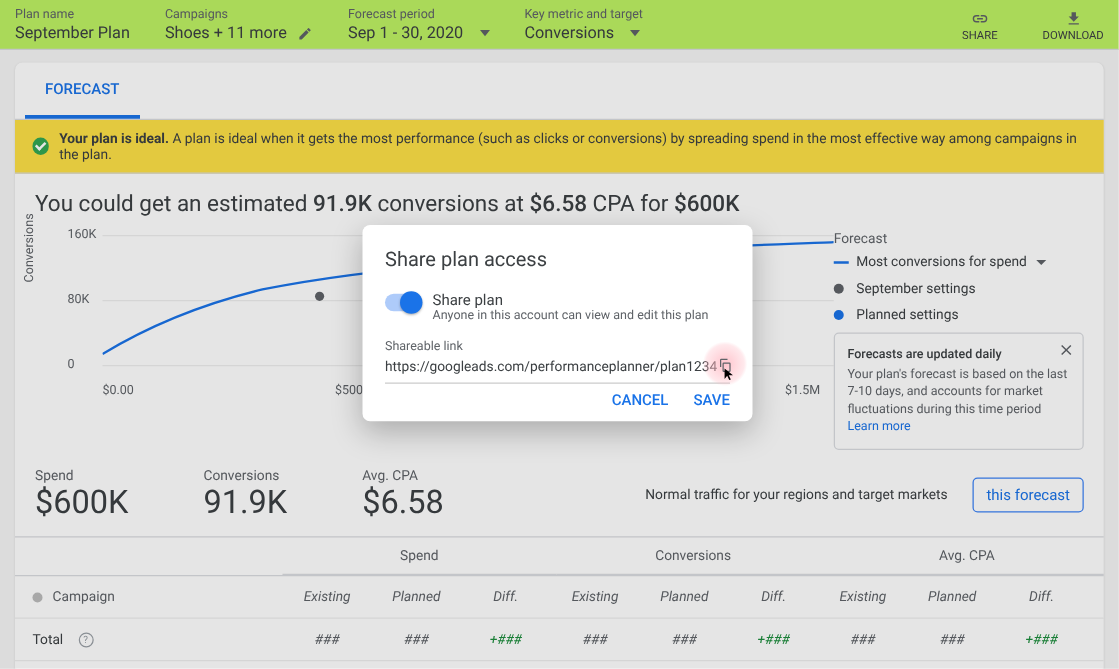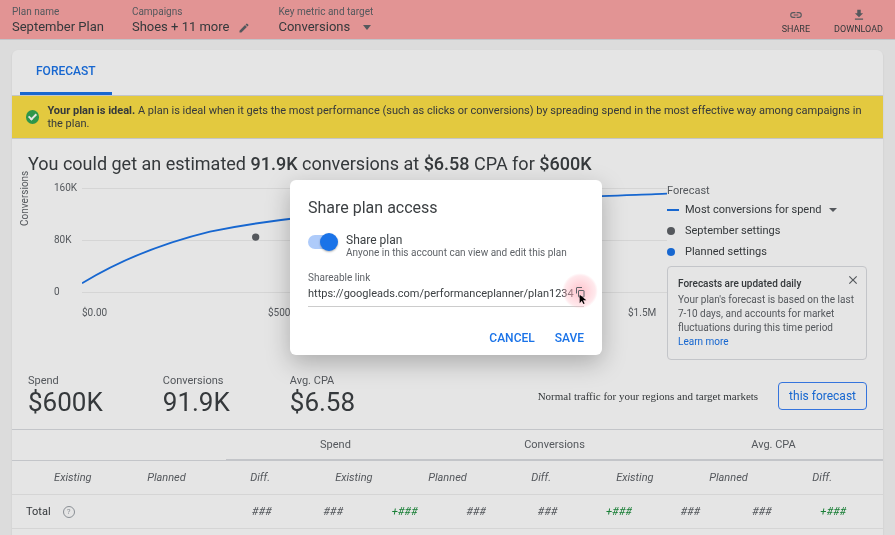--- a/index.html
+++ b/index.html
@@ -1,26 +1,26 @@
 <!DOCTYPE html>
 <html><head>
 <meta charset="utf-8">
 <style>
 * { margin: 0; padding: 0; box-sizing: border-box; font-family: Roboto, Arial, sans-serif; }
 body { width: 895px; height: 535px; background: #f5f5f5; position: relative; overflow: hidden; font-size: 12px; color: #3c4043; }
 .overlay { position: absolute; inset: 0; background: rgba(0,0,0,0.1); z-index: 5; }
 
 
-.topbar { display: flex; align-items: flex-start; padding: 6px 12px 17px; background: #fca5a5; border-bottom: 1px solid #dadce0; height: 40px; }
+.topbar { display: flex; align-items: flex-start; padding: 6px 12px 17px; background: #bef264; border-bottom: 1px solid #dadce0; height: 40px; }
 .topcell { margin-right: 28px; }
 .topcell .lbl { font-size: 10px; color: #5f6368; display: block; }
 .topcell .val { font-size: 13px; color: #3c4043; margin-top: 2px; display: inline-block; }
 .topcell .pencil { display:inline-block; margin-left:6px; width:12px; height:12px; vertical-align:middle; }
 .topcell .caret { display:inline-block; margin-left:10px; width:0; height:0; border-left:4px solid transparent; border-right:4px solid transparent; border-top:5px solid #5f6368; vertical-align:middle; }
-.topactions { margin-left:auto; display:flex; gap:24px; padding-top:2px; }
+.topactions { margin-left:auto; display:flex; gap:36px; padding-top:2px; }
 .topactions .act { text-align:center; color:#3c4043; font-size:9px; }
 .topactions svg { display:block; margin:0 auto 2px; }
 
 
 .card { margin: 10px 12px; background:#fff; border-radius:6px; box-shadow:0 1px 2px rgba(0,0,0,0.1); }
 .tabs { display:flex; border-bottom:1px solid #dadce0; padding:0 8px; }
 .tab { padding:14px 16px; font-size:12px; color:#5f6368; font-weight:500; }
 .tab.active { color:#1a73e8; border-bottom:3px solid #1a73e8; }
 
 .banner { display:flex; align-items:center; padding:8px 14px; background:#fde047; border-bottom:1px solid #dadce0; font-size:11px; color:#3c4043; }
@@ -46,21 +46,21 @@
 .legend .caret2 { margin-left:8px; width:0; height:0; border-left:4px solid transparent; border-right:4px solid transparent; border-top:4px solid #5f6368; }
 .legend .note { border:1px solid #dadce0; border-radius:4px; padding:10px; position:relative; margin-top:6px; font-size:10px; color:#5f6368; line-height:1.4; }
 .legend .note .title { color:#3c4043; font-weight:500; display:block; margin-bottom:2px; }
 .legend .note .x { position:absolute; right:6px; top:6px; width:14px; height:14px; color:#5f6368; }
 .legend .note a { color:#1a73e8; text-decoration:none; }
 
 .metrics { display:flex; padding:6px 16px 12px; align-items:flex-end; }
 .metric { margin-right:60px; }
 .metric .ml { font-size:11px; color:#5f6368; }
 .metric .mv { font-size:26px; color:#3c4043; }
-.under { font-size:11px; color:#3c4043; margin-left:auto; margin-right:20px; align-self:center;font-family:Liberation Serif, serif; }
+.under { font-size:11px; color:#3c4043; margin-left:auto; margin-right:20px; align-self:center; }
 .editbtn { color:#1a73e8; border:1px solid #3b82f6; background:#fff; padding:6px 10px; border-radius:4px; font-size:12px; align-self:center; }
 
 
 .thdr { display:flex; border-top:1px solid #dadce0; border-bottom:1px solid #dadce0; font-size:11px; color:#5f6368; }
 .thdr .colg { flex:1; text-align:center; padding:8px 0; border-bottom:1px solid #dadce0; }
 .tbl { font-size:11px; }
 .trh, .tr { display:flex; align-items:center; border-bottom:1px solid #eee; padding:10px 14px; }
 .trh { color:#5f6368; }
 .c-camp { width:200px; display:flex; align-items:center; gap:8px; }
 .c-val { flex:1; text-align:center; font-style:italic; color:#5f6368; }
@@ -76,39 +76,44 @@
 .switch:after { content:""; position:absolute; right:-2px; top:-2px; width:18px; height:18px; background:#1a73e8; border-radius:50%; box-shadow:0 1px 2px rgba(0,0,0,.3); }
 .modal .sw-txt .t { font-size:12px; }
 .modal .sw-txt .s { font-size:10px; color:#5f6368; }
 .modal .linklbl { font-size:10px; color:#5f6368; margin-bottom:2px; }
 .modal .linkbox { display:flex; align-items:center; border-bottom:1px solid #ccc; padding-bottom:4px; }
 .modal .linkbox .url { font-size:11px; flex:1; }
 .copybtn { position:relative; }
 .copybtn .halo { position:absolute; width:36px; height:36px; border-radius:50%; background:radial-gradient(circle, rgba(255,182,193,0.8) 0%, rgba(255,182,193,0.3) 60%, transparent 70%); left:-12px; top:-12px; }
 .copybtn .copy-icon { position:relative; width:12px; height:14px; }
 .copybtn .cursor { position:absolute; left:4px; top:8px; }
-.modal .actions { display:flex; justify-content:flex-end; gap:20px; margin-top:24px; }
+.modal .actions { display:flex; justify-content:flex-end; gap:20px; margin-top:6px; }
 .modal .actions button { background:none; border:none; color:#1a73e8; font-size:12px; font-weight:500; cursor:pointer; }
 </style>
 </head>
 <body>
 
 <div class="topbar">
   <div class="topcell">
     <span class="lbl">Plan name</span>
     <span class="val">September Plan</span>
   </div>
   <div class="topcell">
     <span class="lbl">Campaigns</span>
     <span class="val">Shoes + 11 more</span>
     <span class="pencil">
       <svg viewBox="0 0 24 24" fill="#5f6368">
           <path d="M3 17.25V21h3.75L17.81 9.94l-3.75-3.75L3 17.25zM20.71 7.04a1 1 0 0 0 0-1.41l-2.34-2.34a1 1 0 0 0-1.41 0l-1.83 1.83 3.75 3.75 1.83-1.83z"></path>
         </svg>
     </span>
+  </div>
+  <div class="topcell">
+    <span class="lbl">Forecast period</span>
+    <span class="val">Sep 1 - 30, 2020</span>
+    <span class="caret"></span>
   </div>
   <div class="topcell">
     <span class="lbl">Key metric and target</span>
     <span class="val">Conversions</span>
     <span class="caret"></span>
   </div>
   <div class="topactions">
     <div class="act">
       <svg width="16" height="14" viewBox="0 0 24 24" fill="#5f6368">
           <path d="M3.9 12A3.1 3.1 0 0 1 7 8.9h4V7H7a5 5 0 0 0 0 10h4v-1.9H7A3.1 3.1 0 0 1 3.9 12zM8 13h8v-2H8v2zm9-6h-4v1.9h4a3.1 3.1 0 0 1 0 6.2h-4V17h4a5 5 0 0 0 0-10z"></path>
@@ -203,20 +208,24 @@
   </div>
 
   <div class="tbl">
     <div class="thdr">
       <div style="width:214px"></div>
       <div class="colg">Spend</div>
       <div class="colg">Conversions</div>
       <div class="colg">Avg. CPA</div>
     </div>
     <div class="trh">
+      <div class="c-camp">
+        <span class="sdot"></span>
+        <span>Campaign</span>
+      </div>
       <div class="c-val">Existing</div>
       <div class="c-val">Planned</div>
       <div class="c-val">Diff.</div>
       <div class="c-val">Existing</div>
       <div class="c-val">Planned</div>
       <div class="c-val">Diff.</div>
       <div class="c-val">Existing</div>
       <div class="c-val">Planned</div>
       <div class="c-val">Diff.</div>
     </div>

